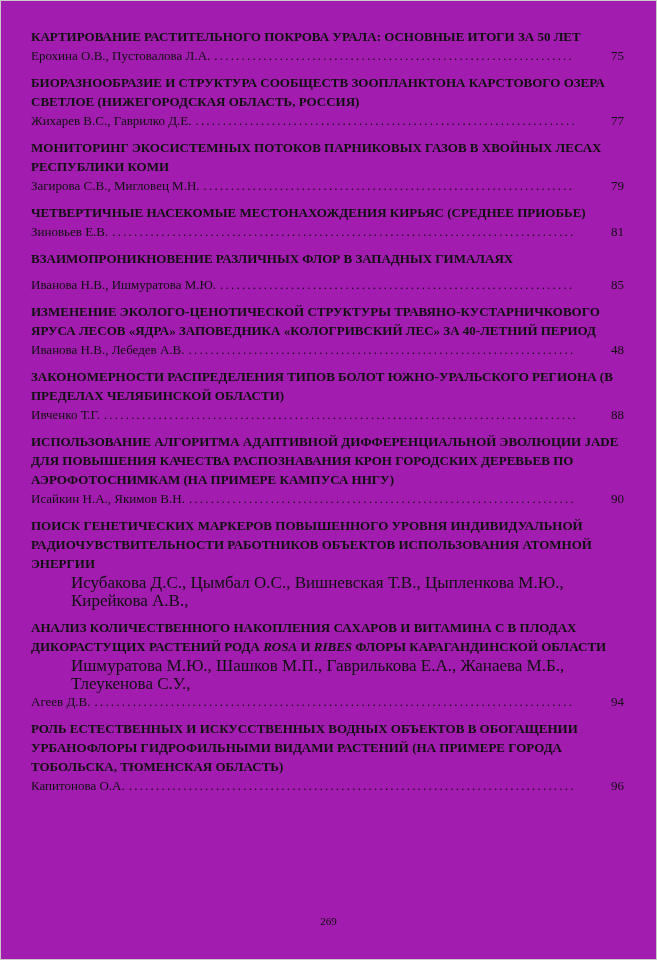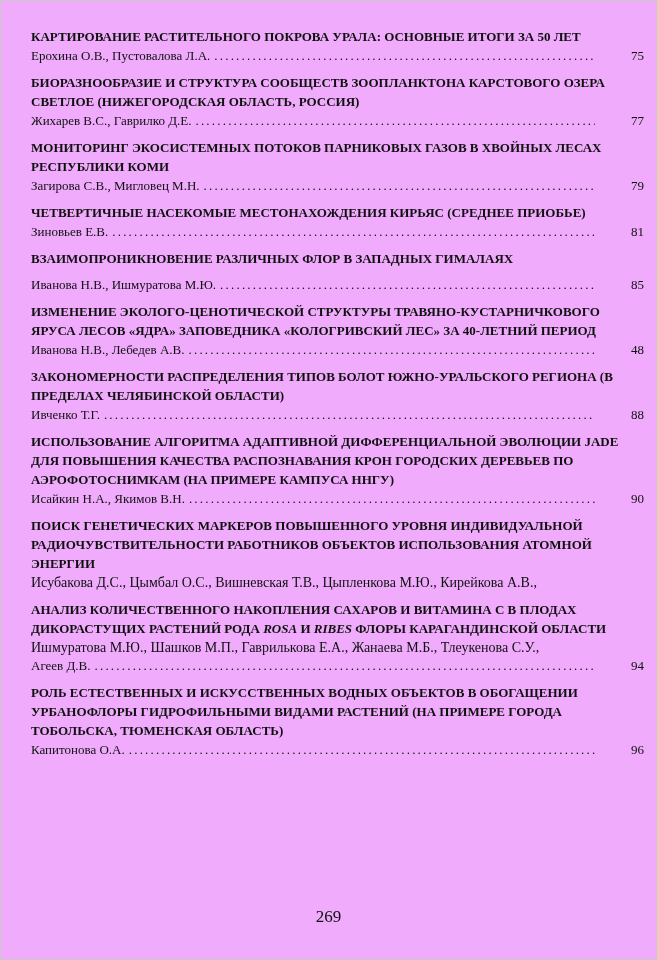--- a/index.html
+++ b/index.html
@@ -4,40 +4,41 @@
 <style>
   * { box-sizing: border-box; }
   html, body {
     margin: 0;
     padding: 0;
     background: #ffffff;
   }
   .page {
     width: 657px;
     height: 960px;
-    background: #f0abfc;
+    background: #a21caf;
     border: 1px solid #c9c9c9;
-    padding: 26px 12px 0 30px;
+    padding: 26px 32px 0 30px;
     position: relative;
     overflow: hidden;
     font-family: "Liberation Serif", serif;
     color: #101010;
   }
   .toc-entry { margin-bottom: 8px; }
   .entry-title {
     font-weight: bold;
     font-size: 13px;
     line-height: 19px;
     margin: 0 0 1px 0;
     text-align: left;
   }
   .entry-title .latin-italic { font-style: italic; }
   .authors-pre {
-    font-size: 14px;
+    font-size: 17px;
     line-height: 18px;
+    margin-left: 40px;
   }
   .author-row {
     display: flex;
     align-items: center;
     font-size: 13px;
     line-height: 18px;
   }
   .authors { white-space: nowrap; }
   .dots {
     flex: 1 1 auto;
@@ -55,21 +56,21 @@
     font-size: 13px;
     flex: 0 0 auto;
     margin-left: 34px;
   }
   .footer-page {
     position: absolute;
     bottom: 32px;
     left: 0;
     width: 100%;
     text-align: center;
-    font-size: 17px;
+    font-size: 11px;
   }
 </style>
 </head>
 <body>
 
 <div class="page">
 
   <section class="toc-entry">
     <p class="entry-title">КАРТИРОВАНИЕ РАСТИТЕЛЬНОГО ПОКРОВА УРАЛА: ОСНОВНЫЕ ИТОГИ ЗА 50 ЛЕТ</p>
     <div class="author-row">

